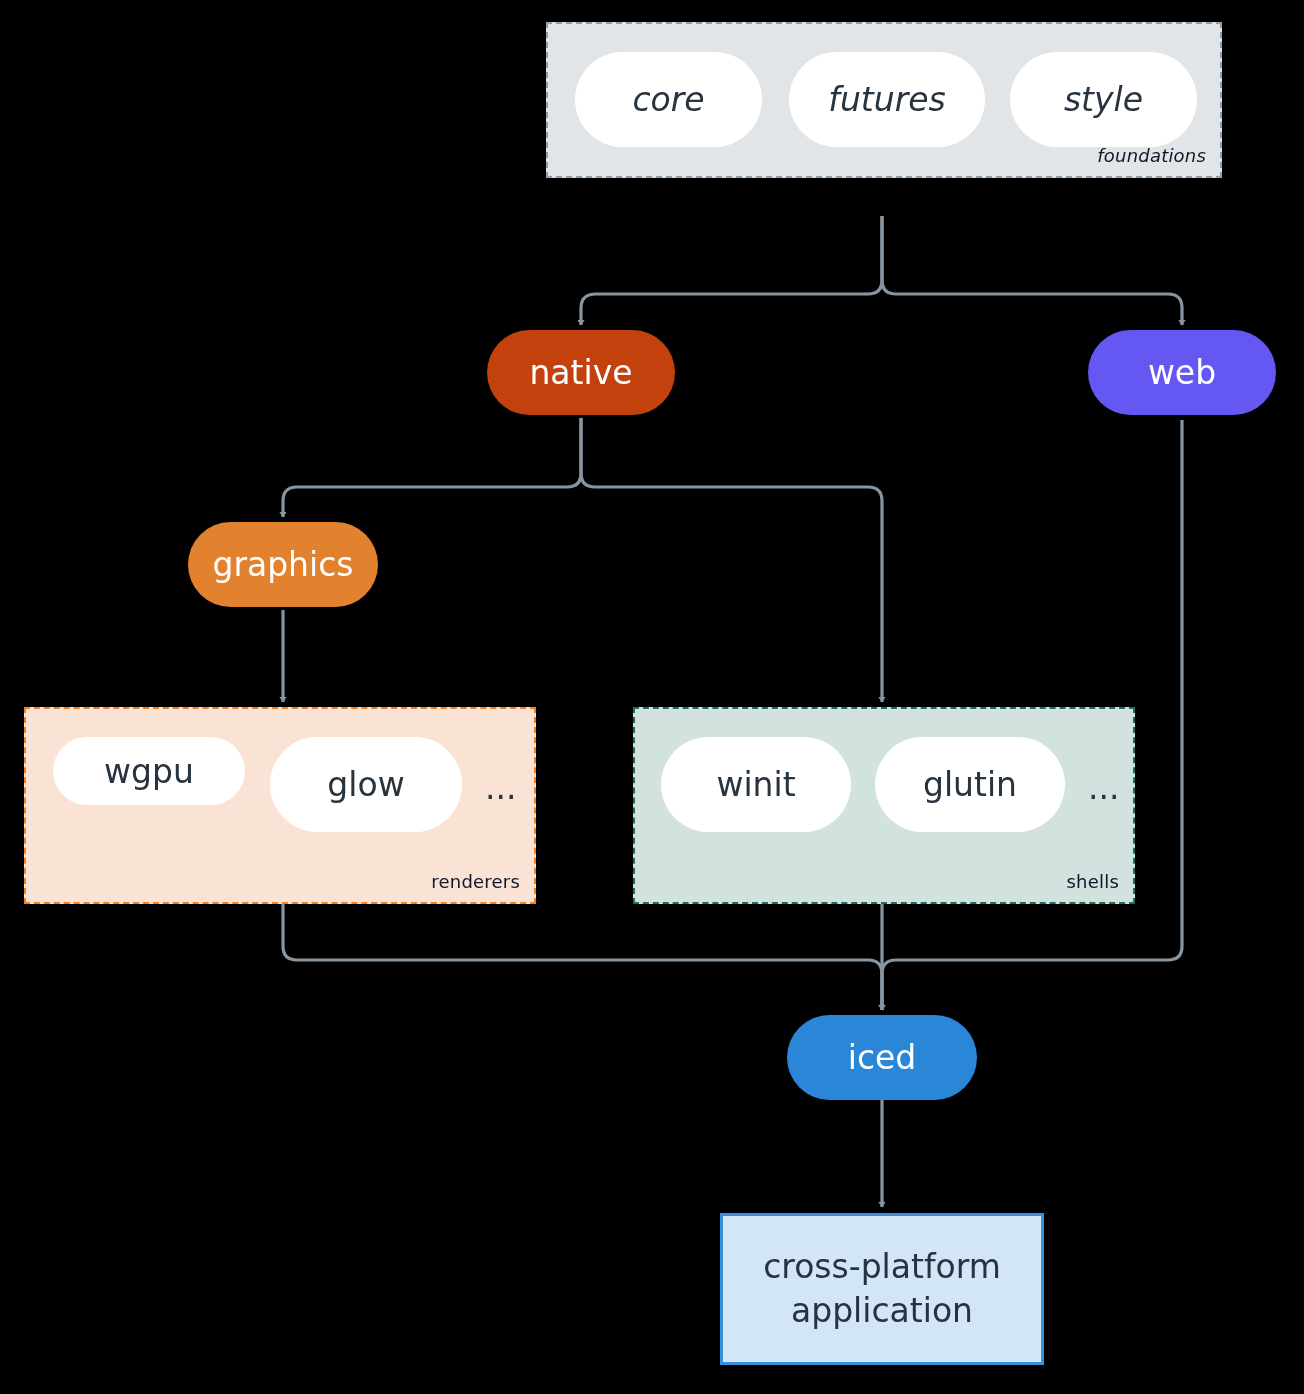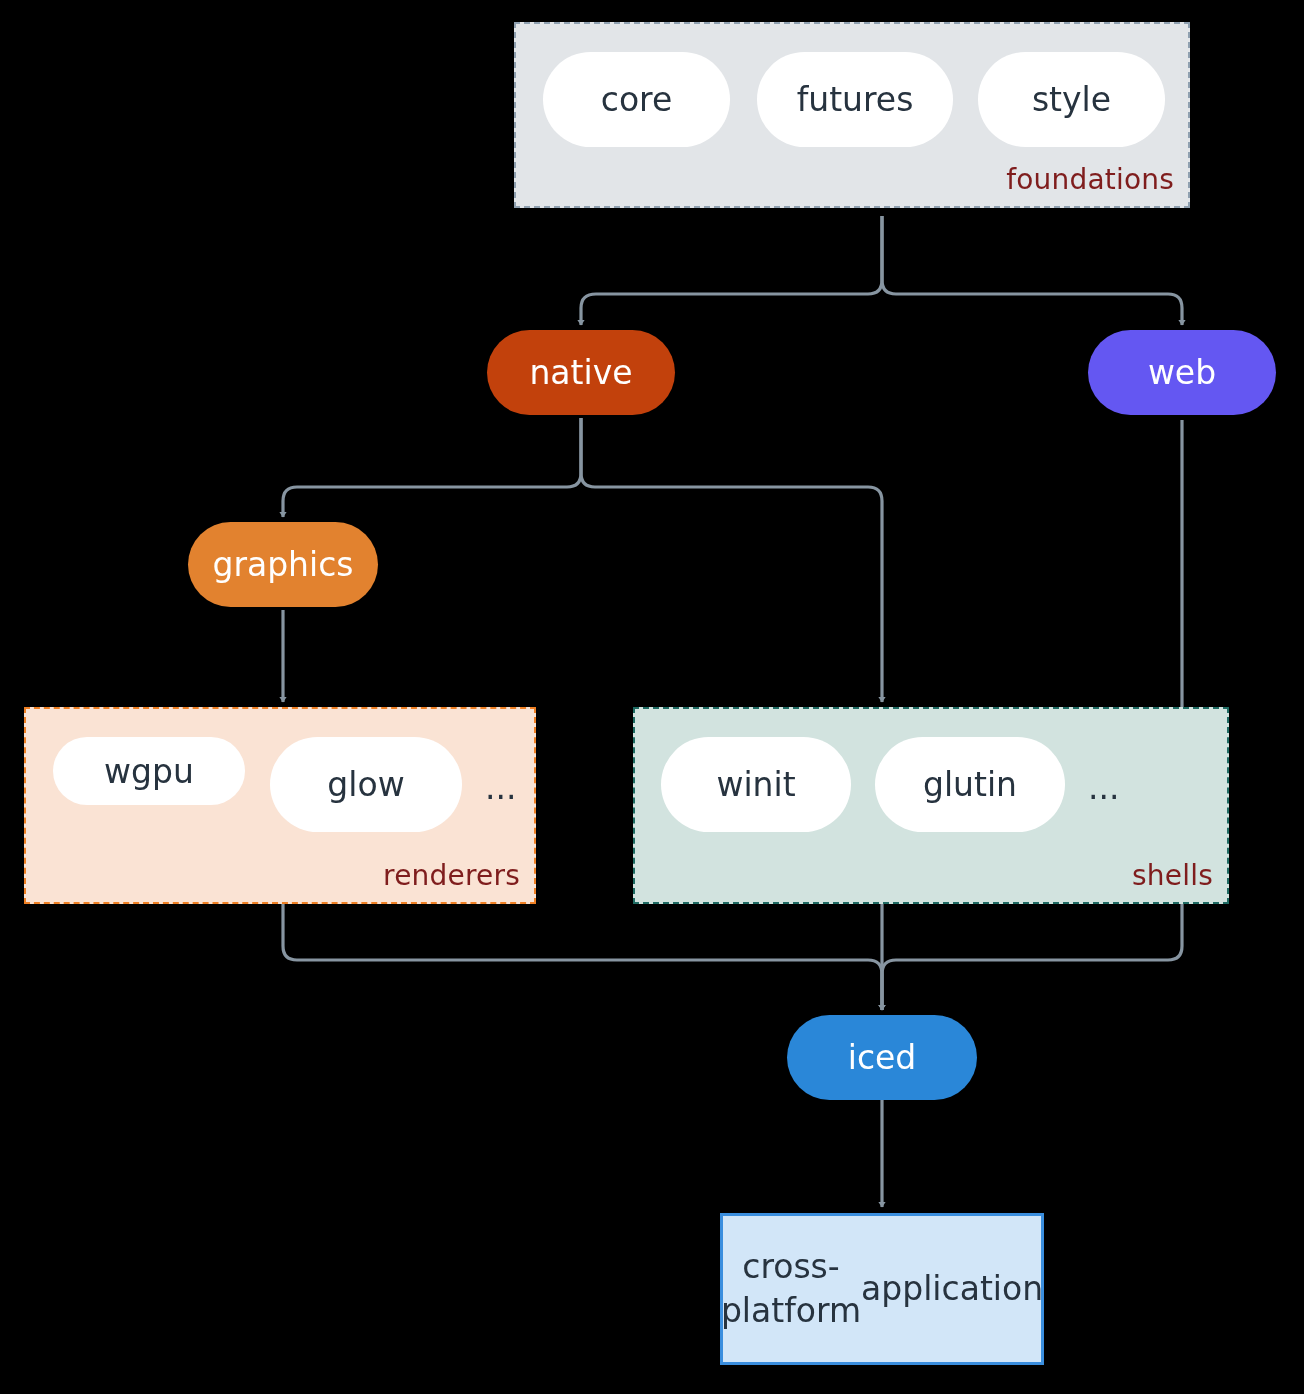--- a/index.html
+++ b/index.html
@@ -26,22 +26,22 @@
     pointer-events: none;
   }
   .cluster {
     position: absolute;
     box-sizing: border-box;
   }
   .cluster-label {
     position: absolute;
     right: 14px;
     bottom: 10px;
-    font-size: 28px;
-    color: #7f1d1d;
+    font-size: 18px;
+    color: #0f172a;
     letter-spacing: 0.2px;
     white-space: nowrap;
   }
   .pill {
     position: absolute;
     box-sizing: border-box;
     display: flex;
     align-items: center;
     justify-content: center;
     border-radius: 999px;
@@ -67,21 +67,21 @@
     justify-content: center;
     border-radius: 999px;
     color: #ffffff;
     font-size: 33px;
     white-space: nowrap;
   }
   .boxnode {
     position: absolute;
     box-sizing: border-box;
     display: flex;
-    flex-direction: row;
+    flex-direction: column;
     align-items: center;
     justify-content: center;
     font-size: 33px;
     line-height: 1.32;
     text-align: center;
   }
 </style>
 </head>
 <body>
 
@@ -104,22 +104,22 @@
 
     <path d="M 283 904 L 283 946 Q 283 960 297 960 L 868 960 Q 882 960 882 974 L 882 1010" fill="none" stroke="#8795a1" stroke-width="3.2" marker-end="url(#arrowhead)"></path>
 
     <path d="M 882 904 L 882 1010" fill="none" stroke="#8795a1" stroke-width="3.2" marker-end="url(#arrowhead)"></path>
 
     <path d="M 1182 420 L 1182 946 Q 1182 960 1168 960 L 896 960 Q 882 960 882 974 L 882 1010" fill="none" stroke="#8795a1" stroke-width="3.2" marker-end="url(#arrowhead)"></path>
 
     <path d="M 882 1100 L 882 1207" fill="none" stroke="#8795a1" stroke-width="3.2" marker-end="url(#arrowhead)"></path>
   </svg>
 
-  <div class="cluster" style="left:514px; top:22px; width:676px; height:186px;
-              background:#e2e5e8; border:2px dashed #8fa0b0;">
+  <div class="cluster" style="left:546px; top:22px; width:676px; height:156px;
+              background:#e2e5e8; border:2px dashed #8fa0b0;font-style:italic;">
     <div class="pill pill-white" style="left:27px; top:28px; width:187px; height:95px;">
       <span>core</span>
     </div>
     <div class="pill pill-white" style="left:241px; top:28px; width:196px; height:95px;">
       <span>futures</span>
     </div>
     <div class="pill pill-white" style="left:462px; top:28px; width:187px; height:95px;">
       <span>style</span>
     </div>
     <div class="cluster-label">foundations</div>
@@ -142,21 +142,21 @@
     <div class="pill pill-white" style="left:27px; top:28px; width:192px; height:68px;">
       <span>wgpu</span>
     </div>
     <div class="pill pill-white" style="left:244px; top:28px; width:192px; height:95px;justify-content:center;">
       <span>glow</span>
     </div>
     <div class="ellipsis" style="left:459px; top:62px;">...</div>
     <div class="cluster-label">renderers</div>
   </div>
 
-  <div class="cluster" style="left:633px; top:707px; width:596px; height:197px;
+  <div class="cluster" style="left:633px; top:707px; width:502px; height:197px;
               background:#d2e3df; border:2px dashed #1f6b63;">
     <div class="pill pill-white" style="left:26px; top:28px; width:190px; height:95px;">
       <span>winit</span>
     </div>
     <div class="pill pill-white" style="left:240px; top:28px; width:190px; height:95px;">
       <span>glutin</span>
     </div>
     <div class="ellipsis" style="left:453px; top:62px;">...</div>
     <div class="cluster-label">shells</div>
   </div>

